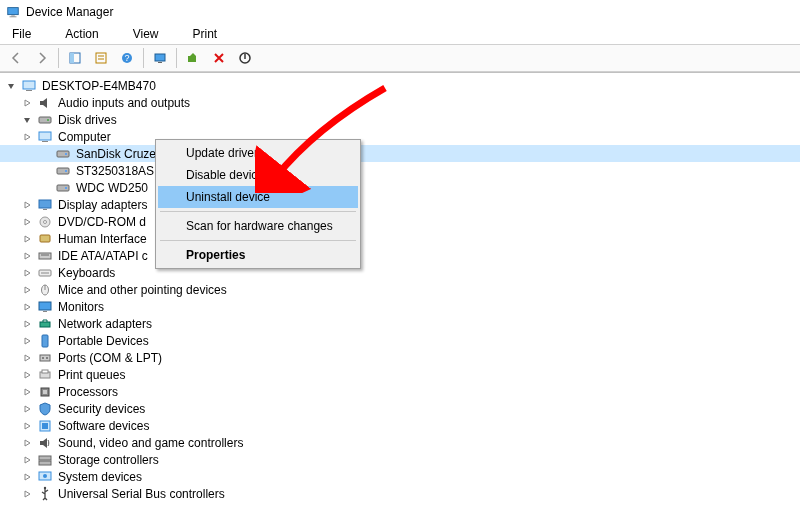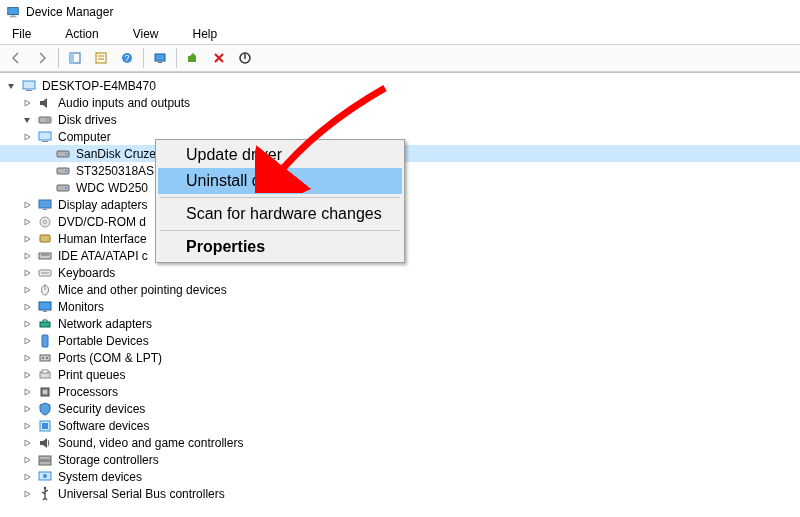--- a/index.html
+++ b/index.html
@@ -16,21 +16,21 @@
   .row{display:flex;align-items:center;height:17px;white-space:nowrap}
   .expcol{width:14px;height:14px;display:flex;align-items:center;justify-content:center;cursor:pointer;color:#888}
   .indent0{padding-left:4px}
   .indent1{padding-left:20px}
   .indent2{padding-left:38px}
   .nodeicon{width:16px;height:16px;margin:0 3px;flex-shrink:0}
   .label{padding:0 2px}
   .selected{background:#cce8ff}
   .selected .label{background:#cce8ff}
   .ctxmenu{position:absolute;background:#f0f0f0;border:1px solid #a0a0a0;box-shadow:2px 2px 3px rgba(0,0,0,.3);padding:2px;min-width:200px;z-index:20}
-  .ctxitem{padding:4px 20px 4px 28px;font-size:16px}
+  .ctxitem{padding:4px 20px 4px 28px;font-size:12px}
   .ctxitem:hover,.ctxitem.hl{background:#91c9f7}
   .ctxsep{height:1px;background:#c8c8c8;margin:3px 2px}
   .ctxitem.bold{font-weight:bold}
   .arrow-svg{position:absolute;z-index:30;pointer-events:none}
 </style>
 </head>
 <body>
 <div class="window">
 
 <div class="titlebar">
@@ -41,21 +41,21 @@
           <rect x="4" y="13" width="8" height="1" fill="#888"></rect>
         </svg>
   </span>
   <span class="title">Device Manager</span>
 </div>
 
 <div class="menubar">
   <span>File</span>
   <span>Action</span>
   <span>View</span>
-  <span>Help</span>
+  <span>Print</span>
 </div>
 
 <div class="toolbar">
   <div class="tbbtn">
         <svg width="14" height="14" viewBox="0 0 14 14">
           <path d="M9 2 L4 7 L9 12" fill="none" stroke="#888" stroke-width="1.5"></path>
         </svg>
       </div>
   <div class="tbbtn">
         <svg width="14" height="14" viewBox="0 0 14 14">
@@ -395,20 +395,21 @@
           <span class="nodeicon"><svg viewBox="0 0 16 16">
               <path d="M8 2v10M8 12l-2 2M8 12l2 2M8 6l3-2M8 8l-3-2" stroke="#444" fill="none" stroke-width="1.3"></path>
               <circle cx="8" cy="2" r="1.2" fill="#444"></circle>
             </svg></span>
           <span class="label">Universal Serial Bus controllers</span>
         </div>
       </div>
 
   <div class="ctxmenu" style="left:155px;top:66px">
     <div class="ctxitem">Update driver</div>
+    <div class="ctxitem">Disable device</div>
     <div class="ctxitem hl">Uninstall device</div>
     <div class="ctxsep"></div>
     <div class="ctxitem">Scan for hardware changes</div>
     <div class="ctxsep"></div>
     <div class="ctxitem bold">Properties</div>
   </div>
 
   <svg class="arrow-svg" style="left:255px;top:5px" width="150" height="115">
     <defs>
           <marker id="ah" markerWidth="12" markerHeight="12" refX="2" refY="5" orient="auto">

